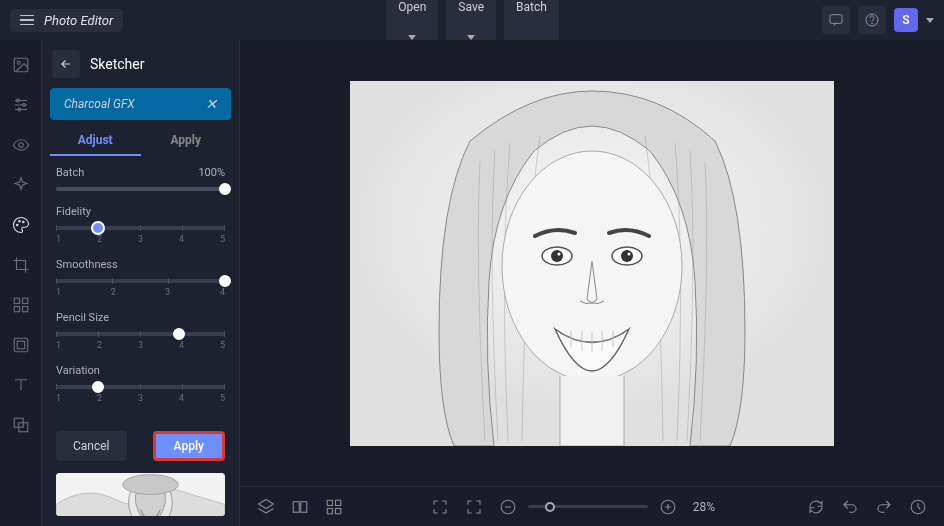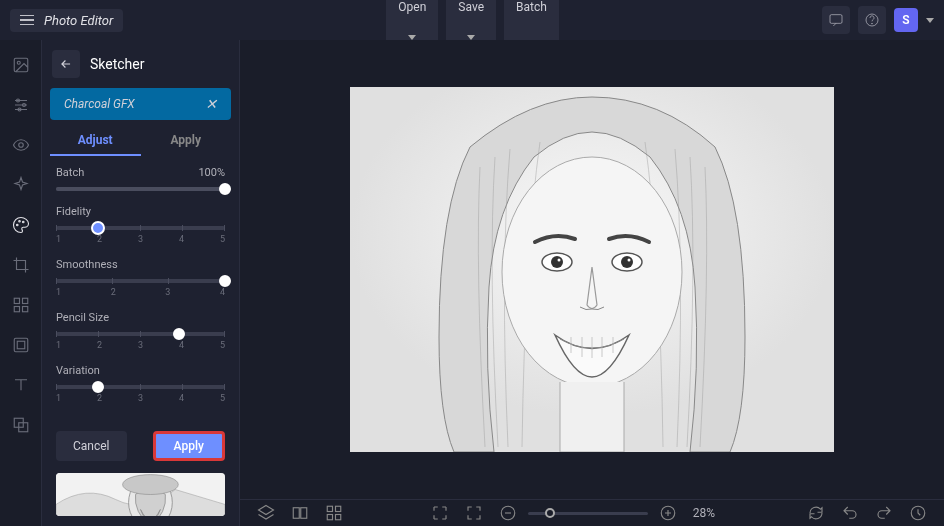--- a/index.html
+++ b/index.html
@@ -52,21 +52,21 @@
 .action-row { display: flex; gap: 26px; padding: 4px 14px 12px 14px; }
 .btn-cancel { flex: 1; background: #2a2d3e; border: none; color: #d0d0d8; padding: 7px; border-radius: 4px; font-size: 12px; cursor: pointer; }
 .btn-apply { flex: 1; background: #6e8fff; border: 3px solid #d93838; color: #fff; padding: 5px; border-radius: 4px; font-size: 12px; cursor: pointer; font-weight: 500; }
 
 .thumb-preview { margin: 0 14px 10px 14px; height: 80px; background: linear-gradient(135deg, #e8e8e8 0%, #c0c0c0 40%, #888 70%, #aaa 100%); border-radius: 4px; position: relative; overflow: hidden; }
 
 .canvas-area { flex: 1; display: flex; flex-direction: column; background: #1a1d29; }
 .canvas-viewport { flex: 1; display: flex; align-items: center; justify-content: center; padding: 20px; }
 .canvas-img { width: 484px; height: 365px; background: linear-gradient(160deg, #f0f0f0 0%, #e0e0e0 30%, #d0d0d0 50%, #c0c0c0 70%, #e8e8e8 100%); position: relative; overflow: hidden; }
 
-.bottombar { height: 27px; background: #1a1d29; border-top: 1px solid #2a2d3e; display: flex; align-items: center; padding: 0 16px; gap: 14px; }
+.bottombar { height: 40px; background: #1a1d29; border-top: 1px solid #2a2d3e; display: flex; align-items: center; padding: 0 16px; gap: 14px; }
 .bottombar .spacer { flex: 1; }
 .bb-icon { width: 20px; height: 20px; display: flex; align-items: center; justify-content: center; cursor: pointer; }
 .bb-icon svg { stroke: #888; fill: none; stroke-width: 1.5; }
 .zoom-group { display: flex; align-items: center; gap: 10px; }
 .zoom-val { font-size: 12px; color: #b0b0b8; min-width: 32px; text-align: center; }
 .zoom-track { width: 120px; height: 3px; background: #3a3d4e; border-radius: 2px; position: relative; }
 .zoom-thumb { position: absolute; width: 10px; height: 10px; border: 2px solid #aaa; border-radius: 50%; background: #1a1d29; top: 50%; transform: translate(-50%, -50%); }
 </style>
 </head>
 <body>

